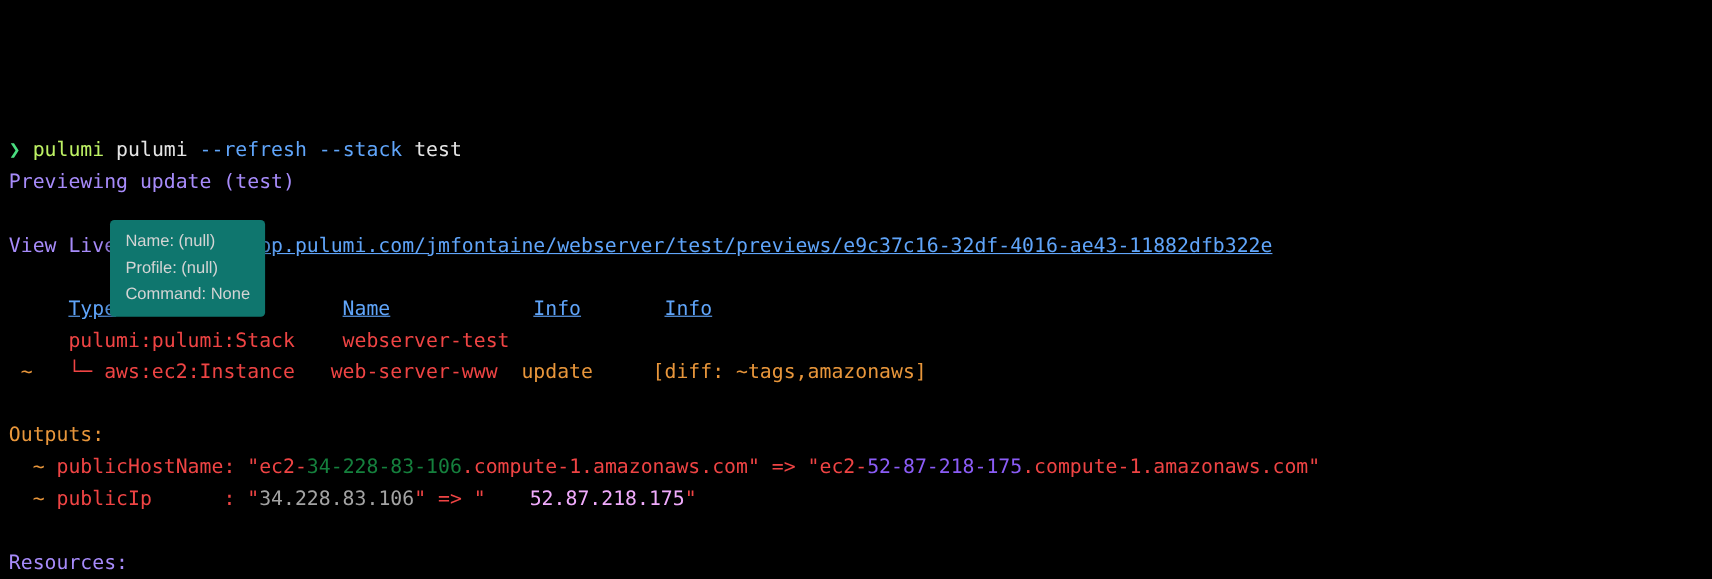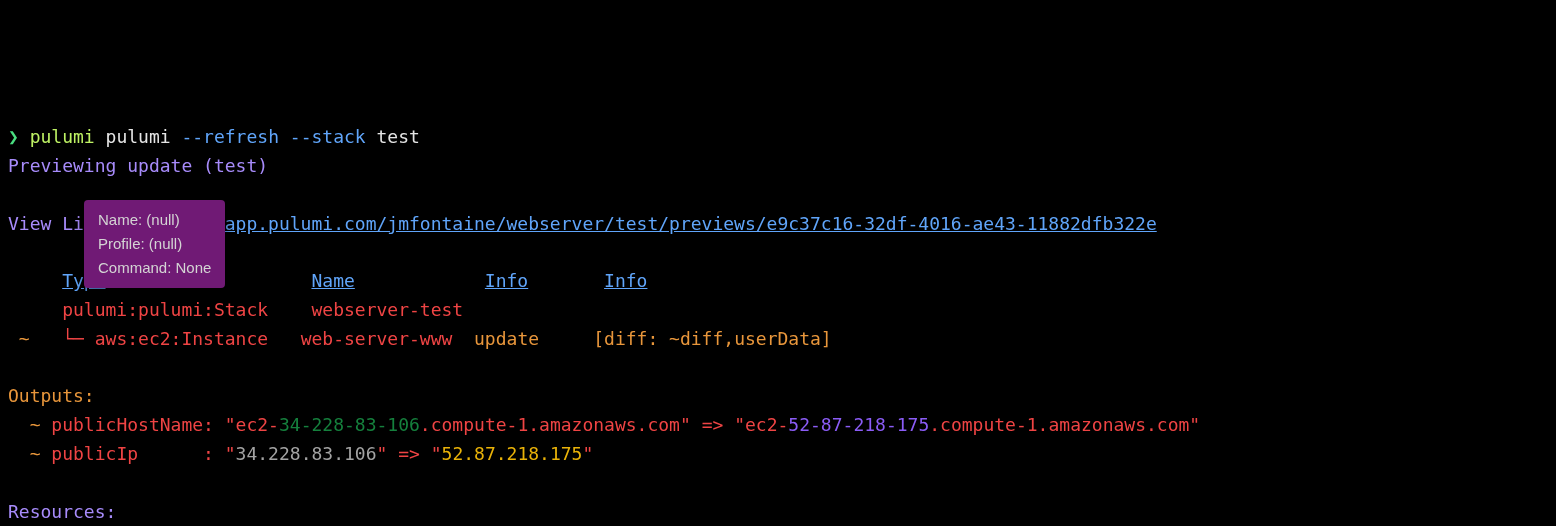--- a/index.html
+++ b/index.html
@@ -18,50 +18,50 @@
     .arg { color: #e5e5e5; }
     .flag { color: #60a5fa; }
     .purple { color: #a78bfa; font-weight: normal; }
     .blue-u { color: #60a5fa; text-decoration: underline; }
     .orange { color: #e8963b; }
     .orange-b { color: #e8963b; font-weight: normal; }
     .white { color: #ef4444; }
     .pink { color: #15803d; }
     .crimson { color: #a3a3a3; }
     .green { color: #8b5cf6; }
-    .yellow { color: #eab308; }
+    .yellow { color: #f0abfc; margin-left: 40px; }
     .tooltip {
       position: absolute;
-      background: #701a75;
+      background: #0f766e;
       color: #d4d4d4;
       border-radius: 4px;
       padding: 8px 14px;
       font-family: -apple-system, BlinkMacSystemFont, 'Segoe UI', sans-serif;
       font-size: 15px;
       line-height: 1.6;
       white-space: normal;
       box-shadow: 0 4px 12px rgba(0,0,0,0.5);
       top: 200px;
-      left: 84px;
+      left: 100px;
     }
     .tooltip-line { display: block; }
   </style>
 </head>
 <body>
 
 
 
 <div><span><span class="prompt-symbol">❯</span> <span class="cmd">pulumi</span> <span class="arg">pulumi</span> <span class="flag">--refresh</span> <span class="flag">--stack</span> <span class="arg">test</span></span>
 <span class="purple">Previewing update (test)</span>
 
 <span><span class="purple">View Live:</span>  <span class="blue-u">https://app.pulumi.com/jmfontaine/webserver/test/previews/e9c37c16-32df-4016-ae43-11882dfb322e</span></span>
 
 <span>     <span class="blue-u">Type</span>                   <span class="blue-u">Name</span>            <span class="blue-u">Info</span>       <span class="blue-u">Info</span></span>
 <span>     <span class="white">pulumi:pulumi:Stack</span>    <span class="white">webserver-test</span></span>
-<span><span class="orange"> ~ </span>  <span class="white">└─ aws:ec2:Instance</span>   <span class="white">web-server-www</span>  <span class="orange">update</span>     <span class="orange">[diff: ~diff,userData]</span></span>
+<span><span class="orange"> ~ </span>  <span class="white">└─ aws:ec2:Instance</span>   <span class="white">web-server-www</span>  <span class="orange">update</span>     <span class="orange">[diff: ~tags,amazonaws]</span></span>
 
 <span class="orange-b">Outputs:</span>
 <span><span class="orange">  ~ </span><span class="white">publicHostName</span><span class="white">: </span><span class="white">"</span><span class="white">ec2-</span><span class="pink">34-228-83-106</span><span class="white">.compute-1.amazonaws.com</span><span class="white">"</span><span class="white"> =&gt; </span><span class="white">"</span><span class="white">ec2-</span><span class="green">52-87-218-175</span><span class="white">.compute-1.amazonaws.com</span><span class="white">"</span></span>
 <span><span class="orange">  ~ </span><span class="white">publicIp      </span><span class="white">: </span><span class="white">"</span><span class="crimson">34.228.83.106</span><span class="white">"</span><span class="white"> =&gt; </span><span class="white">"</span><span class="yellow">52.87.218.175</span><span class="white">"</span></span>
 
 <span class="purple">Resources:</span>
 
 </div>
 
 <div class="tooltip">

